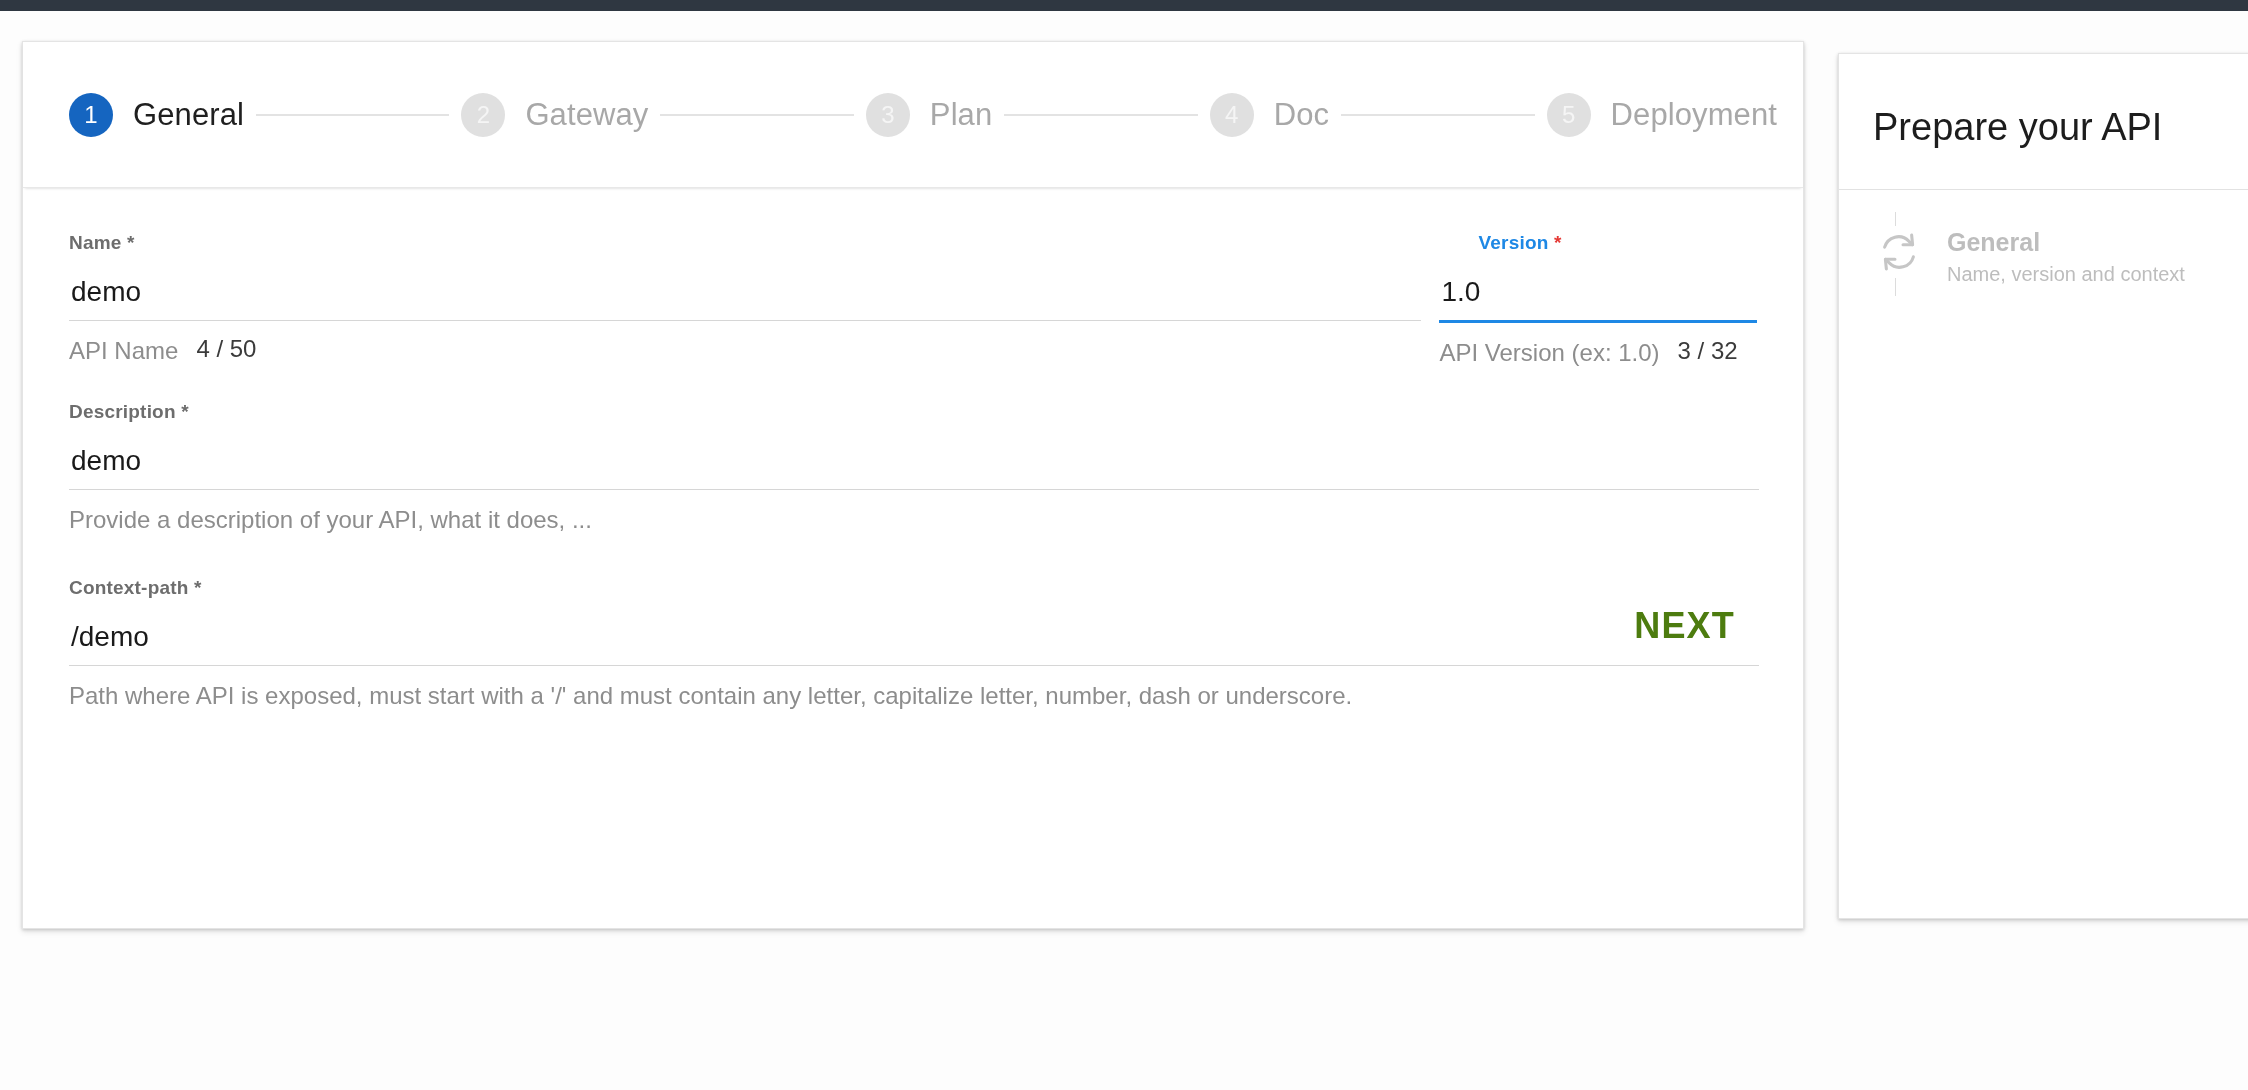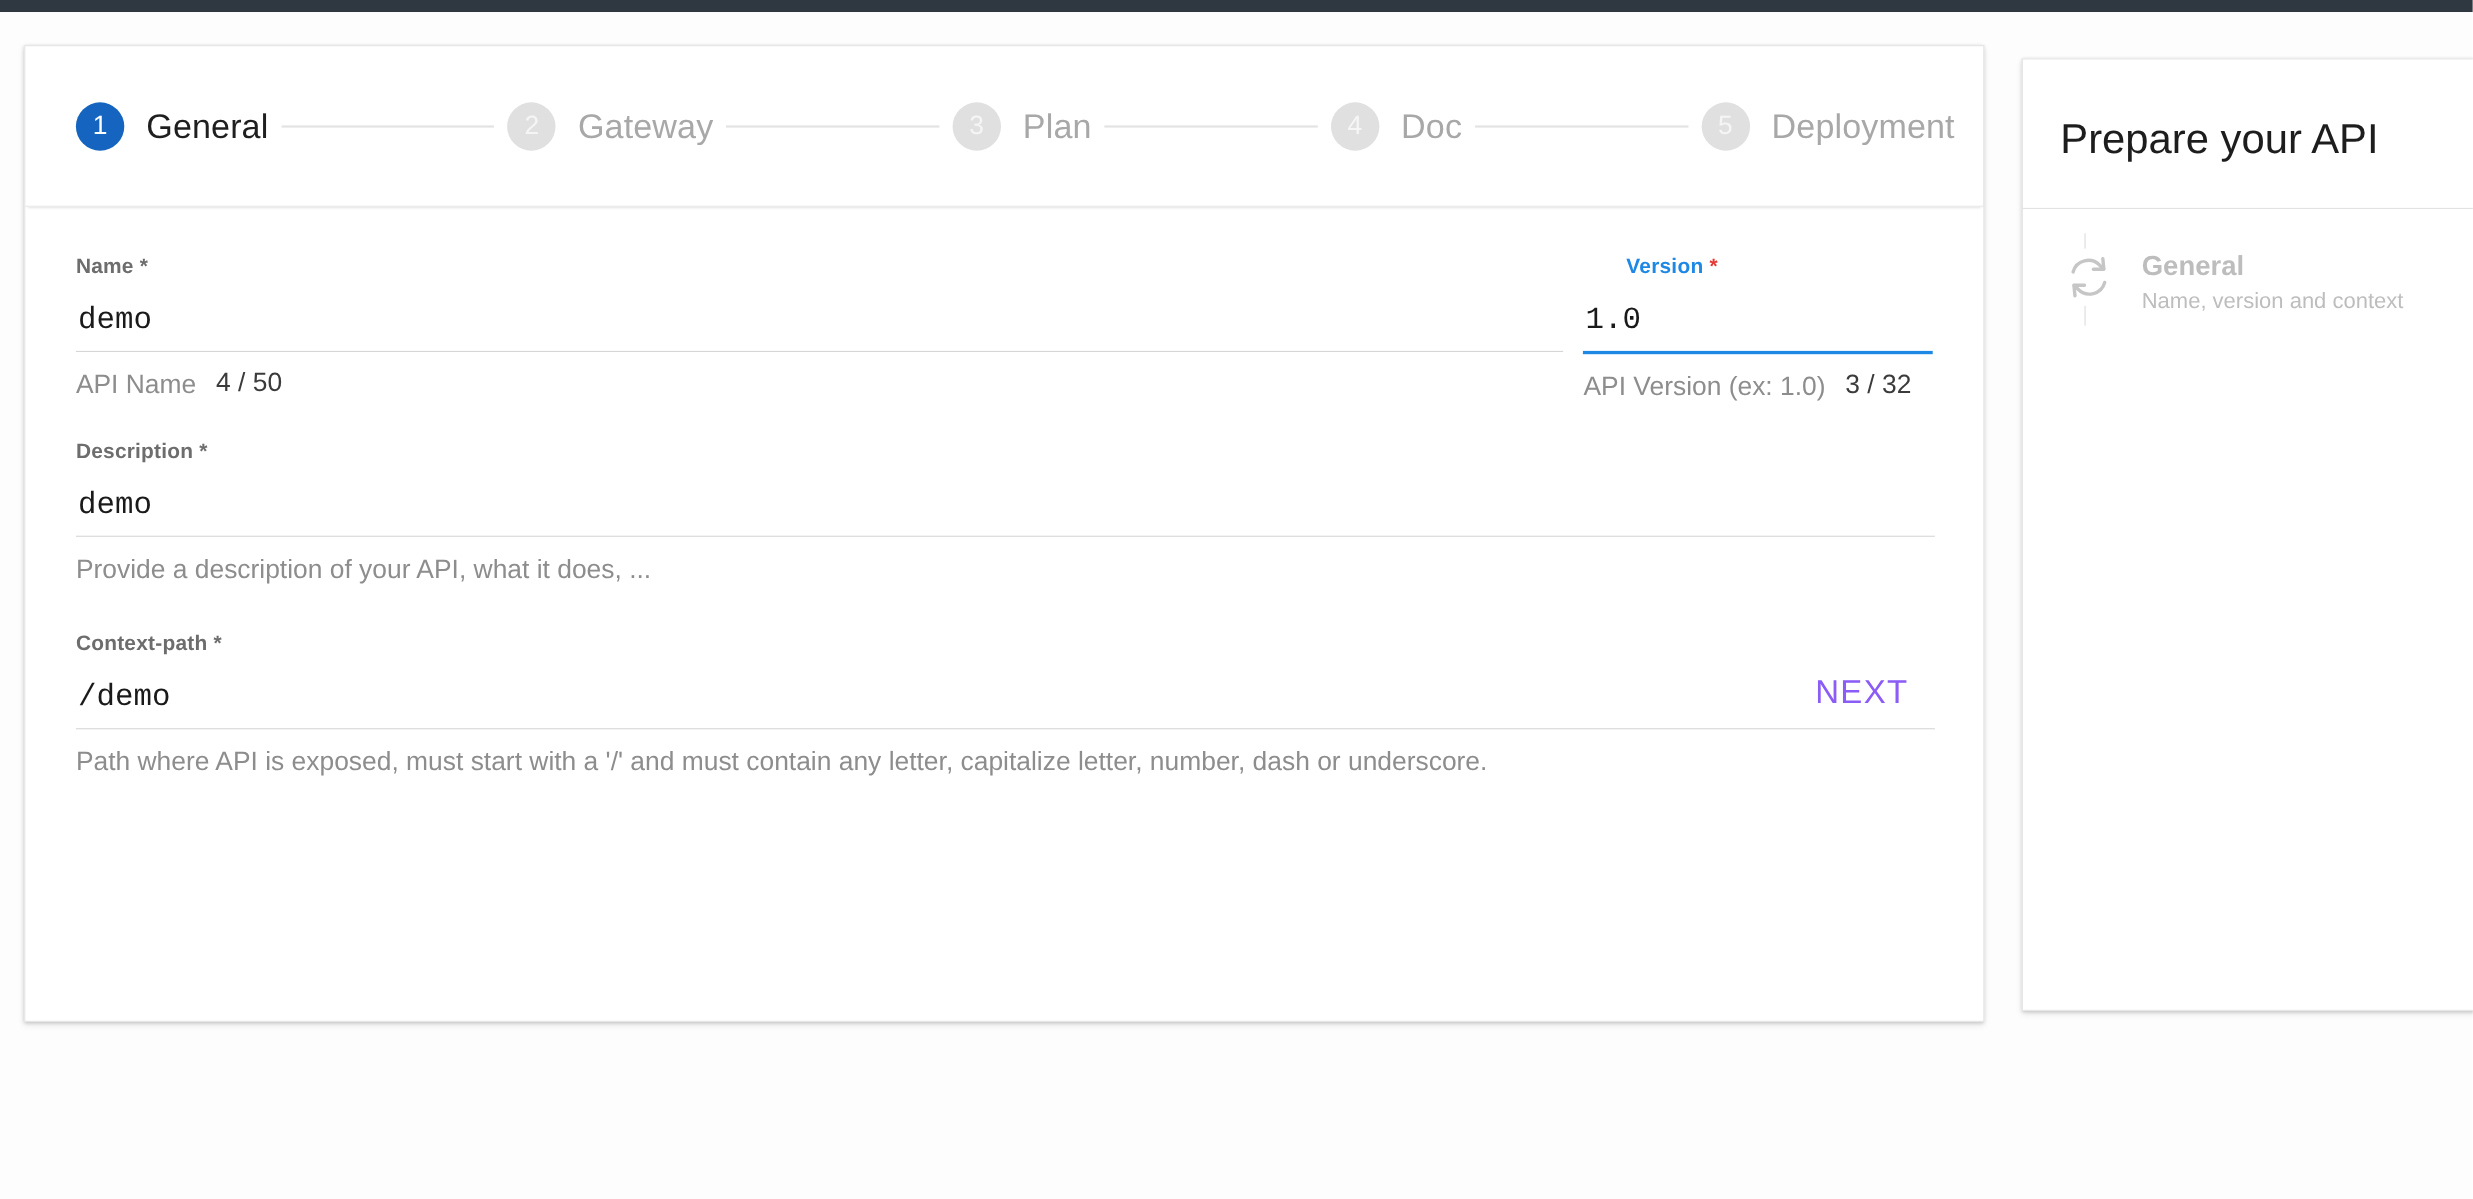--- a/index.html
+++ b/index.html
@@ -126,21 +126,21 @@
   .req-star.plain { color: #6d6d6d; }
 
   .field-input-wrap {
     position: relative;
   }
   .field-input {
     width: 100%;
     border: none;
     outline: none;
     background: transparent;
-    font-family: Liberation Mono, monospace;
+    font-family: Liberation Sans, sans-serif;
     font-size: 28px;
     color: #1a1a1a;
     padding: 0 0 12px 2px;
     display: block;
   }
   .underline {
     height: 1px;
     background: #d6d6d6;
     width: 100%;
   }
@@ -170,24 +170,24 @@
     position: absolute;
     right: 46px;
     bottom: 56px;
     display: flex;
     align-items: center;
   }
   .next-button {
     background: transparent;
     border: none;
     font-family: "Liberation Sans", sans-serif;
-    font-size: 30px;
-    font-weight: 400;
+    font-size: 36px;
+    font-weight: 700;
     letter-spacing: 1.2px;
-    color: #8b5cf6;
+    color: #4d7c0f;
     cursor: pointer;
     padding: 10px 22px;
   }
 
   
   .side-card {
     position: absolute;
     left: 1838px;
     top: 42px;
     width: 520px;   

